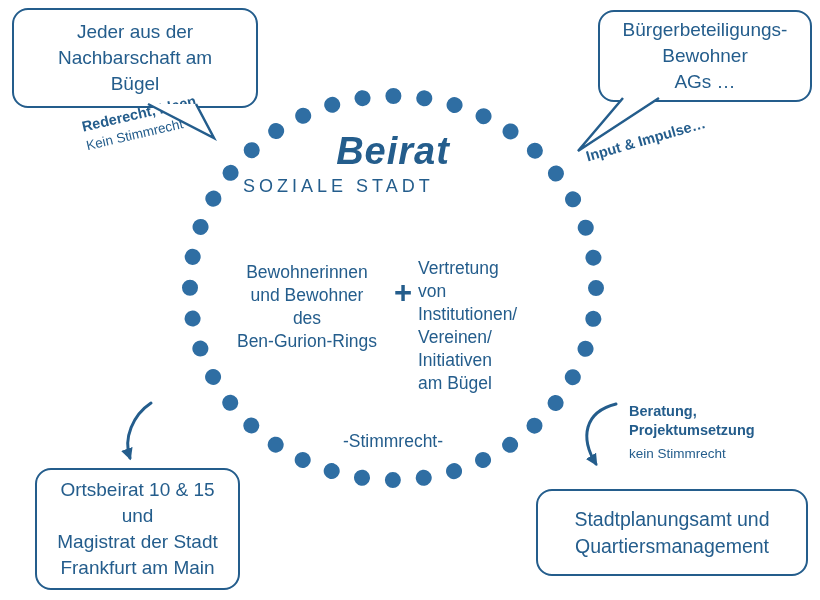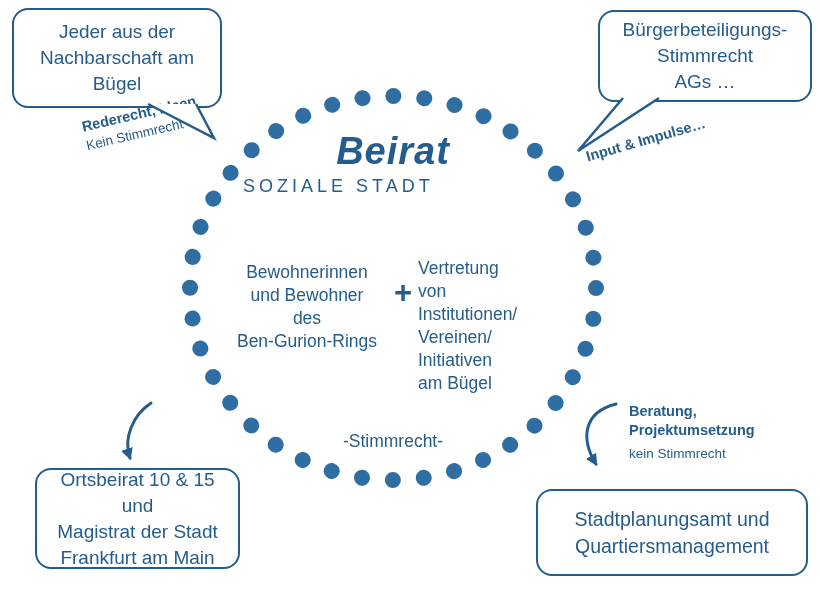--- a/index.html
+++ b/index.html
@@ -15,23 +15,23 @@
   .svg-back,.svg-front{position:absolute;left:0;top:0;}
   .svg-front{pointer-events:none;}
 
   .bubble{
     border:2.5px solid var(--blue);
     border-radius:16px;
     background:#fff;
     display:flex;align-items:center;justify-content:center;
     text-align:center;
   }
-  .bubble-tl{left:12px;top:8px;width:210px;height:100px;font-size:19px;line-height:26px;}
+  .bubble-tl{left:12px;top:8px;width:246px;height:100px;font-size:19px;line-height:26px;}
   .bubble-tr{left:598px;top:10px;width:214px;height:92px;font-size:19px;line-height:26px;}
-  .box-bl{left:35px;top:468px;width:205px;height:101px;font-size:19px;line-height:26px;}
+  .box-bl{left:35px;top:468px;width:205px;height:122px;font-size:19px;line-height:26px;}
   .box-br{left:536px;top:489px;width:272px;height:87px;font-size:19.5px;line-height:27px;}
 
   .center-title{left:243px;top:130px;width:300px;text-align:center;font-weight:bold;font-size:38px;letter-spacing:1px;font-style:italic;}
   .center-sub1{left:243px;top:176px;width:300px;font-size:18px;letter-spacing:4px;}
   .center-sub2{left:243px;top:202px;width:300px;text-align:center;font-size:21px;letter-spacing:1px;}
   .group-left{left:222px;top:261px;width:170px;text-align:center;font-size:17.5px;line-height:23px;}
   .plus{left:386px;top:275px;width:34px;text-align:center;font-size:31px;font-weight:bold;}
   .group-right{left:418px;top:257px;width:150px;font-size:17.5px;line-height:23px;}
   .voting{left:313px;top:431px;width:160px;text-align:center;font-size:17.5px;}
 
@@ -65,21 +65,21 @@
 Institutionen/
 Vereinen/
 Initiativen
 am Bügel</div>
   <div class="voting">-Stimmrecht-</div>
 
   <div class="bubble bubble-tl pre">Jeder aus der
 Nachbarschaft am
 Bügel</div>
   <div class="bubble bubble-tr pre">Bürgerbeteiligungs-
-Stimmrecht
+Bewohner
 AGs …</div>
   <div class="bubble box-bl pre">Ortsbeirat 10 &amp; 15
 und
 Magistrat der Stadt
 Frankfurt am Main</div>
   <div class="bubble box-br pre">Stadtplanungsamt und
 Quartiersmanagement</div>
 
   <div class="ann ann-tl">
     <span class="b">Rederecht, Ideen</span>

